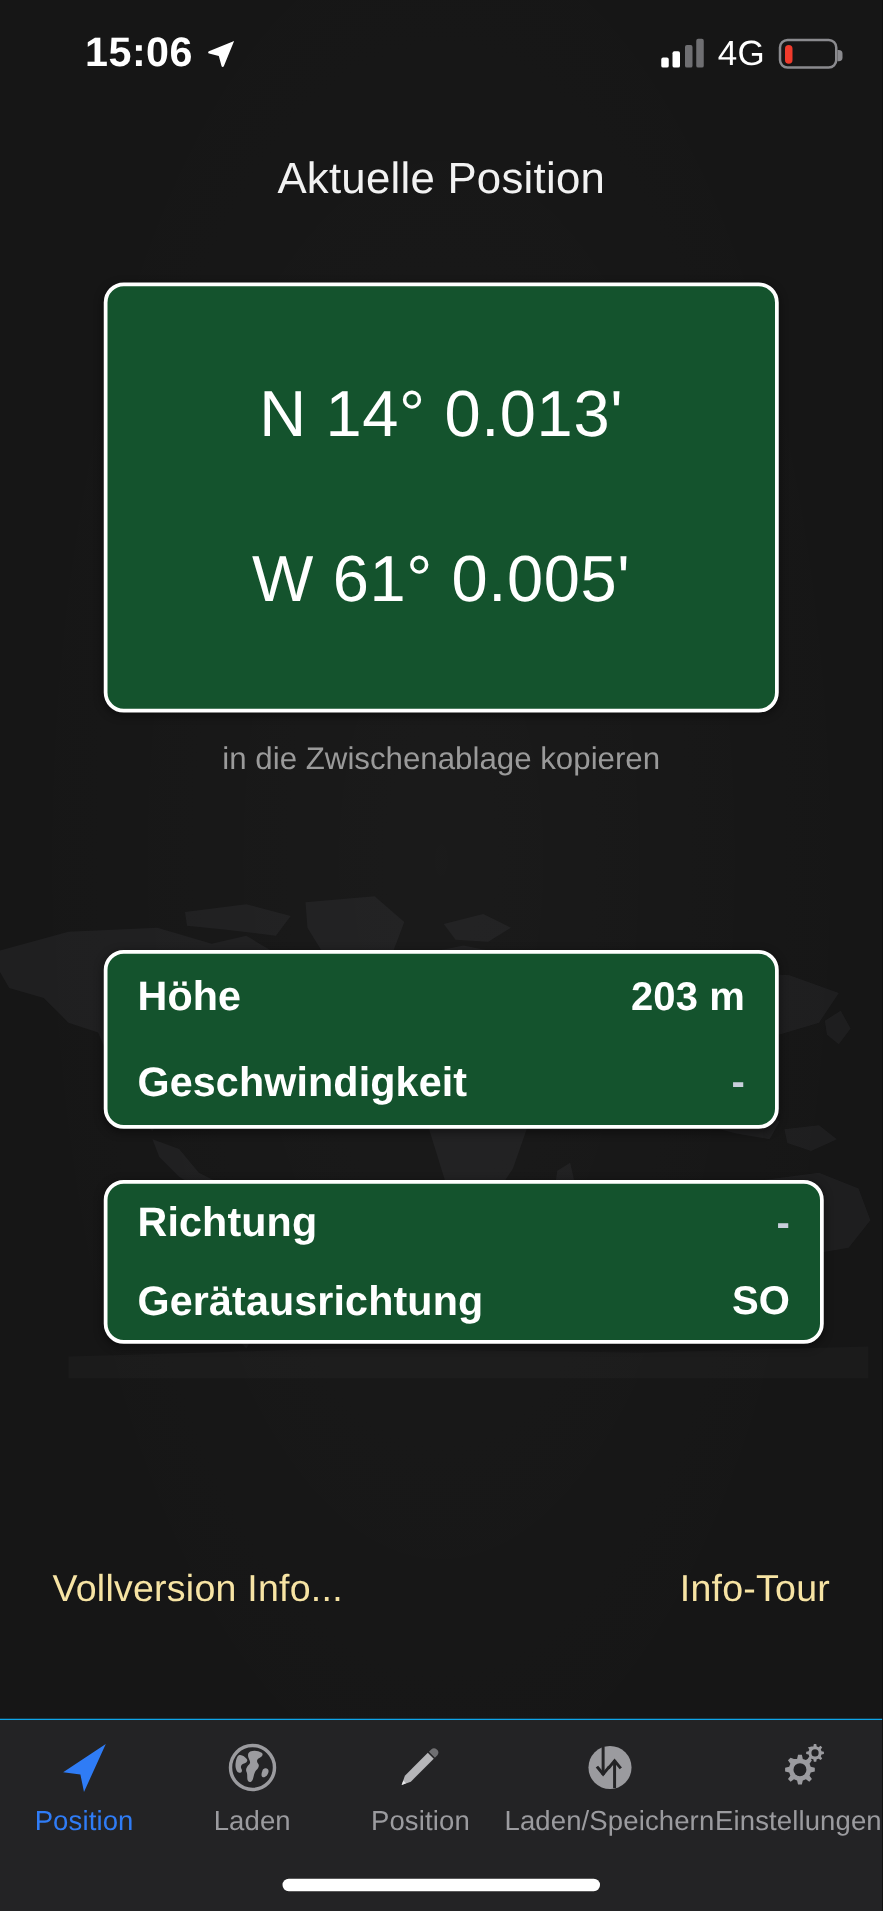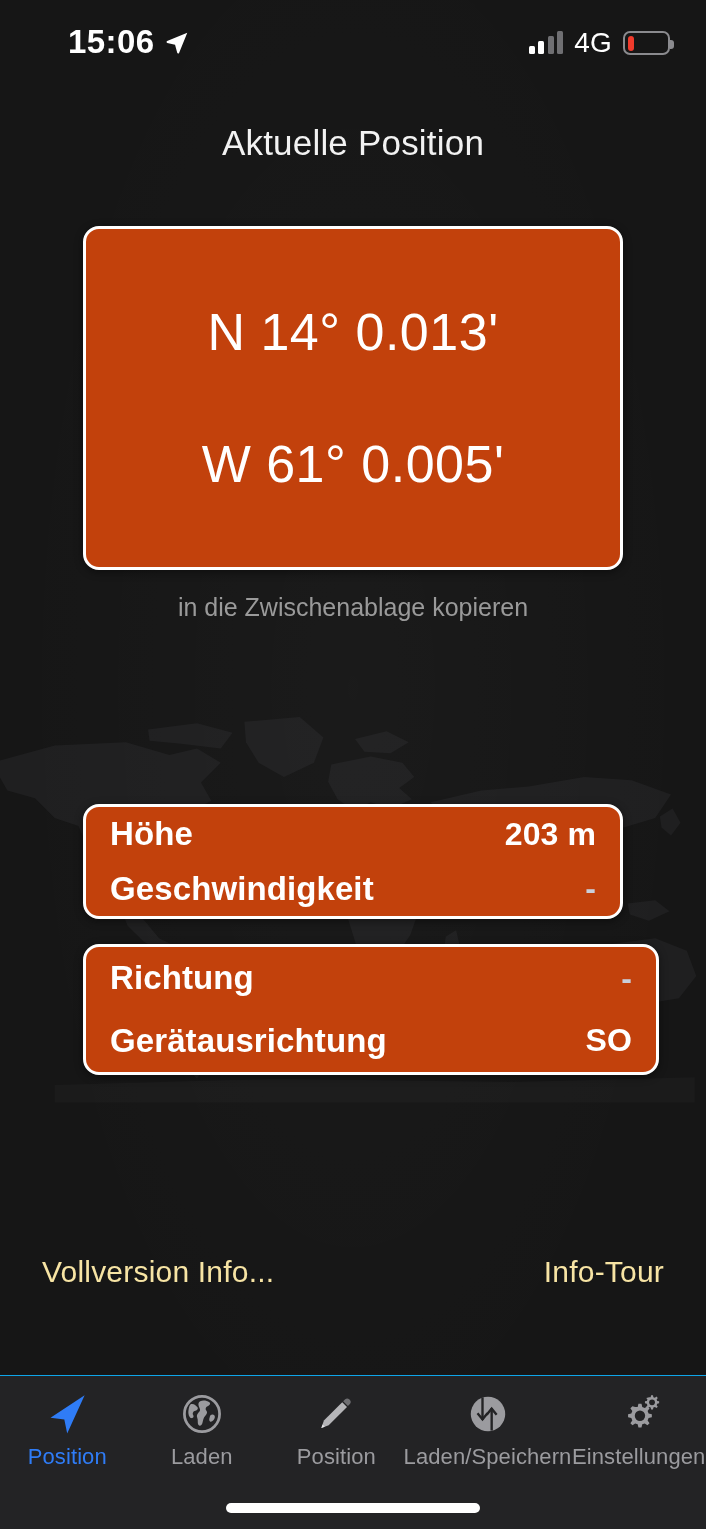--- a/index.html
+++ b/index.html
@@ -67,21 +67,21 @@
   #page-title {
     position:absolute; top:123px; left:0; right:0;
     text-align:center; color:#f2f2f2;
     font-size:35px; font-weight:400; letter-spacing:0.2px;
     z-index:10;
   }
 
   
   .card {
     position:absolute;
-    background:#c2410c;
+    background:#14532d;
     border:3px solid #ffffff;
     border-radius:16px;
     box-shadow:0 2px 8px rgba(0,0,0,0.45);
     z-index:10;
   }
   #coord-card {
     left:83px; top:226px; width:540px; height:344px;
     display:flex; flex-direction:column;
     align-items:center; justify-content:center;
     gap:80px;
@@ -90,21 +90,21 @@
     color:#ffffff; font-size:52px; font-weight:400;
     letter-spacing:0.5px; line-height:1;
   }
   #copy-hint {
     position:absolute; top:593px; left:0; right:0;
     text-align:center; color:#9a9a9a;
     font-size:25px; font-weight:400; z-index:10;
   }
 
   
-  #info-card-1 { left:83px; top:804px; width:540px; height:115px; }
+  #info-card-1 { left:83px; top:760px; width:540px; height:143px; }
   #info-card-2 { left:83px; top:944px; width:576px; height:131px; }
   .info-rows { height:100%; display:flex; flex-direction:column; justify-content:center; }
   .info-row {
     display:flex; align-items:center; justify-content:space-between;
     padding:0 24px; height:50%;
   }
   .info-label {
     color:#ffffff; font-size:33px; font-weight:700; letter-spacing:0.1px;
   }
   .info-value {

